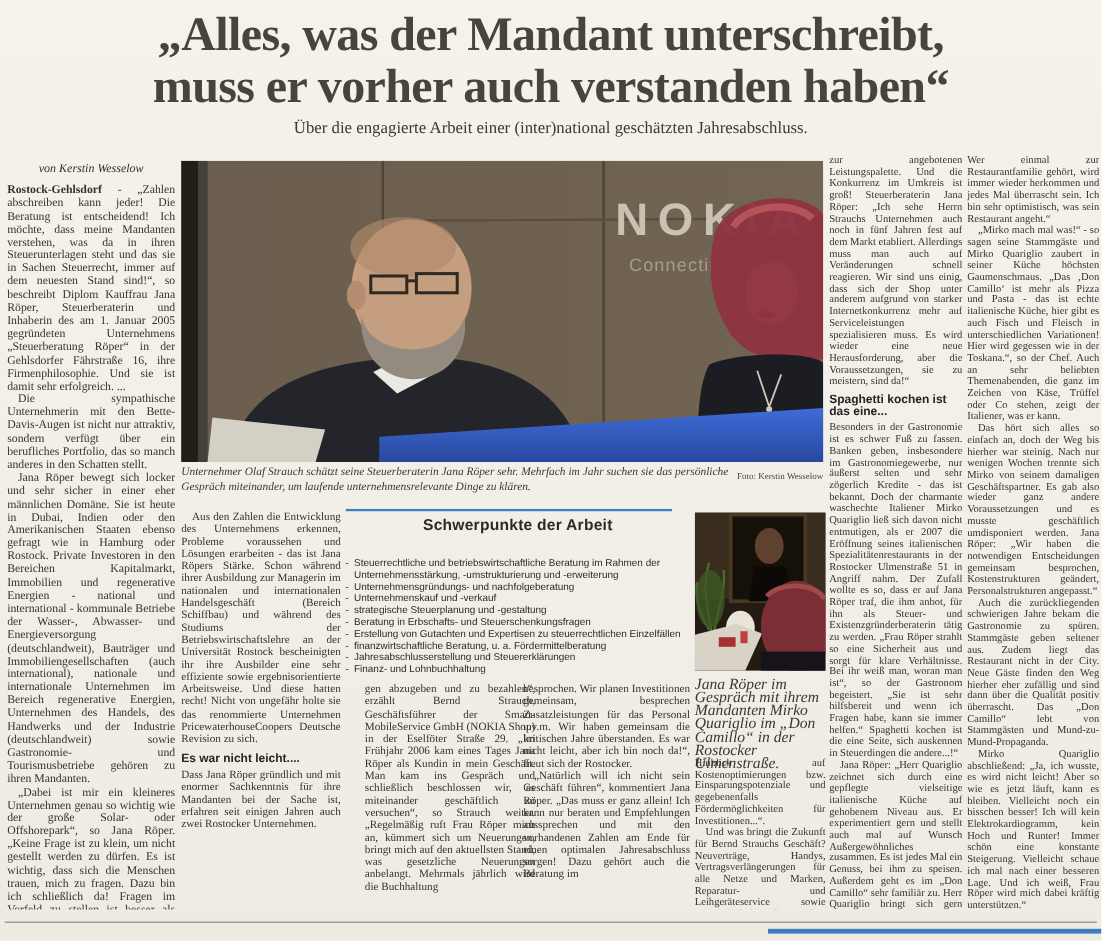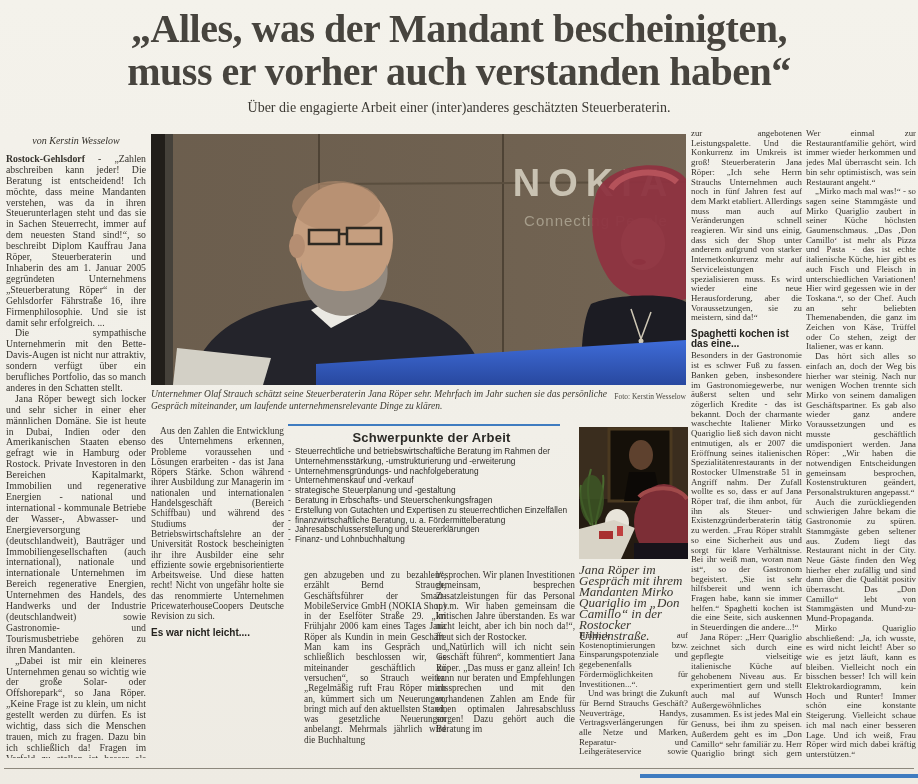--- a/index.html
+++ b/index.html
@@ -48,40 +48,40 @@
   .caption1 .credit { float:right; font-style:normal; font-size:7.5px; color:#4a473f; margin-top:2px; }
   .caption2 {
     position:absolute; left:579px; top:564px; width:109px;
     font-style:italic; font-size:13px; line-height:11px; color:#3a372f;
   }
   
   .focus-box { position:absolute; left:288px; top:424px; width:287px; height:142px; overflow:hidden; }
   .focus-box .accent-top { height:2px; width:272px; margin:0; }
   .focus-box h2 {
     font-family:"Liberation Sans", sans-serif; font-size:13px; font-weight:bold;
-    text-align:center; color:#2b2a26; margin:4px 0 2px; letter-spacing:.2px;
+    text-align:center; color:#2b2a26; margin:4px 0 20px; letter-spacing:.2px;
   }
   .focus-box ul { list-style:none; margin:0; padding:0; font-family:"Liberation Sans", sans-serif;
     font-size:8.3px; line-height:9.8px; color:#2b2a26; }
   .focus-box li { position:relative; padding-left:7px; }
   .focus-box li::before { content:"-"; position:absolute; left:0; top:0; }
   
   .footer-rule { position:absolute; left:4px; top:768px; width:910px; height:1px; background:#8d887d; }
   .footer-accent { position:absolute; left:640px; top:774px; width:278px; height:4px; }
 </style>
 </head>
 <body>
 
 <div class="page">
 
   <h1 class="headline">
-    <span>„Alles, was der Mandant bescheinigten,</span><br>
+    <span>„Alles, was der Mandant unterschreibt,</span><br>
     <span>muss er vorher auch verstanden haben“</span>
   </h1>
-  <h2 class="subtitle">Über die engagierte Arbeit einer (inter)anderes geschätzten Steuerberaterin.</h2>
+  <h2 class="subtitle">Über die engagierte Arbeit einer (inter)national geschätzten Jahresabschluss.</h2>
 
   <div class="col col1">
     <span class="byline">von Kerstin Wesselow</span>
     <div>
         <p class="noindent"><b>Rostock-Gehlsdorf</b> - „Zahlen abschreiben kann jeder! Die Beratung ist entscheidend! Ich möchte, dass meine Mandanten verstehen, was da in ihren Steuerunterlagen steht und das sie in Sachen Steuerrecht, immer auf dem neuesten Stand sind!“, so beschreibt Diplom Kauffrau Jana Röper, Steuerberaterin und Inhaberin des am 1. Januar 2005 gegründeten Unternehmens „Steuerberatung Röper“ in der Gehlsdorfer Fährstraße 16, ihre Firmenphilosophie. Und sie ist damit sehr erfolgreich. ...</p>
         <p>Die sympathische Unternehmerin mit den Bette-Davis-Augen ist nicht nur attraktiv, sondern verfügt über ein berufliches Portfolio, das so manch anderes in den Schatten stellt.</p>
         <p>Jana Röper bewegt sich locker und sehr sicher in einer eher männlichen Domäne. Sie ist heute in Dubai, Indien oder den Amerikanischen Staaten ebenso gefragt wie in Hamburg oder Rostock. Private Investoren in den Bereichen Kapitalmarkt, Immobilien und regenerative Energien - national und international - kommunale Betriebe der Wasser-, Abwasser- und Energieversorgung (deutschlandweit), Bauträger und Immobiliengesellschaften (auch international), nationale und internationale Unternehmen im Bereich regenerative Energien, Unternehmen des Handels, des Handwerks und der Industrie (deutschlandweit) sowie Gastronomie- und Tourismusbetriebe gehören zu ihren Mandanten.</p>
         <p>„Dabei ist mir ein kleineres Unternehmen genau so wichtig wie der große Solar- oder Offshorepark“, so Jana Röper. „Keine Frage ist zu klein, um nicht gestellt werden zu dürfen. Es ist wichtig, dass sich die Menschen trauen, mich zu fragen. Dazu bin ich schließlich da! Fragen im Vorfeld zu stellen ist besser als späteres Krisenmanagement.“</p>
       </div>
   </div>
@@ -135,20 +135,21 @@
   </figure>
   <div class="caption1">
     <span class="credit">Foto: Kerstin Wesselow</span>
     <span>Unternehmer Olaf Strauch schätzt seine Steuerberaterin Jana Röper sehr. Mehrfach im Jahr suchen sie das persönliche Gespräch miteinander, um laufende unternehmensrelevante Dinge zu klären.</span>
   </div>
 
   <div class="col col2">
     <div>
         <p>Aus den Zahlen die Entwicklung des Unternehmens erkennen, Probleme voraussehen und Lösungen erarbeiten - das ist Jana Röpers Stärke. Schon während ihrer Ausbildung zur Managerin im nationalen und internationalen Handelsgeschäft (Bereich Schiffbau) und während des Studiums der Betriebswirtschaftslehre an der Universität Rostock bescheinigten ihr ihre Ausbilder eine sehr effiziente sowie ergebnisorientierte Arbeitsweise. Und diese hatten recht! Nicht von ungefähr holte sie das renommierte Unternehmen PricewaterhouseCoopers Deutsche Revision zu sich.</p>
         <h3 class="col-heading">Es war nicht leicht....</h3>
+        <p class="noindent">Dass Jana Röper gründlich und mit enormer Sachkenntnis für ihre Mandanten bei der Sache ist, erfahren seit einigen Jahren auch zwei Rostocker Unternehmen.</p>
       </div>
   </div>
 
   <section class="focus-box">
     <div class="accent-top accent-blue" style="background: rgb(63, 124, 192);"></div>
     <h2>Schwerpunkte der Arbeit</h2>
     <ul>
         <li>Steuerrechtliche und betriebswirtschaftliche Beratung im Rahmen der Unternehmensstärkung, -umstrukturierung und -erweiterung</li>
         <li>Unternehmensgründungs- und nachfolgeberatung</li>
         <li>Unternehmenskauf und -verkauf</li>

